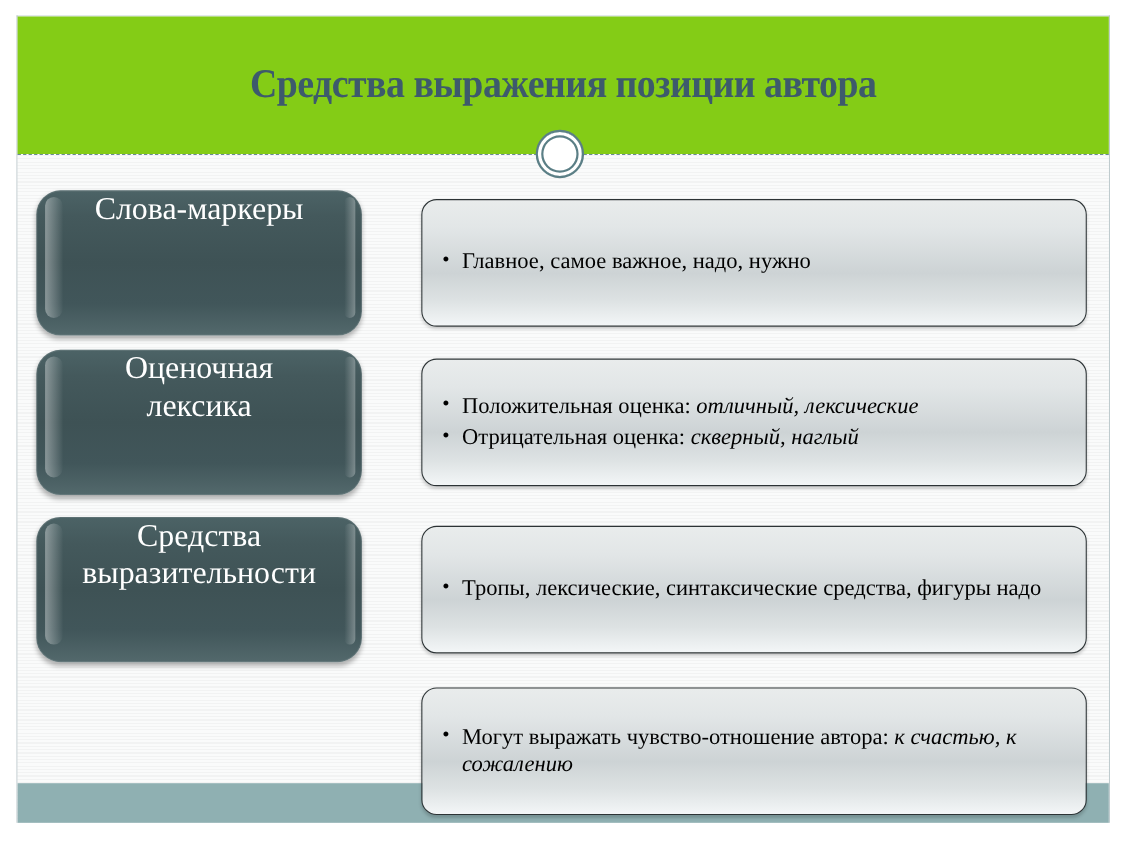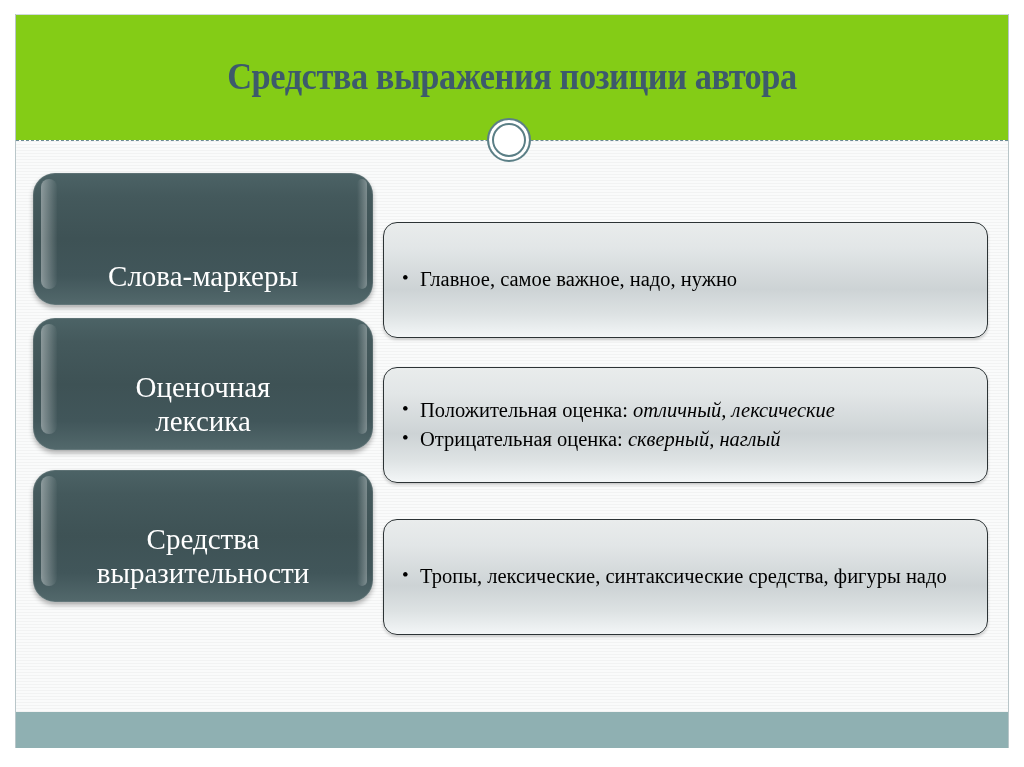--- a/index.html
+++ b/index.html
@@ -112,38 +112,38 @@
   .row-0 { top: 173px; }
   .row-1 { top: 318px; }
   .row-2 { top: 470px; }
   .row-3 { top: 617px; }
 
   
   .label-box {
     position: absolute;
     left: 33px;
     top: 0;
-    width: 340px;
+    width: 296px;
     height: 132px;
     border-radius: 22px;
     background:
       linear-gradient(to bottom,
         #4c6366 0%,
         #44595c 18%,
         #3e5255 50%,
         #41565a 78%,
         #53696c 100%);
     box-shadow:
       0 3px 5px rgba(0,0,0,0.30),
       inset 0 0 0 1px rgba(255,255,255,0.10);
     display: flex;
-    align-items: flex-end;
+    align-items: flex-start;
     justify-content: center;
     box-sizing: border-box;
-    padding: 12px 18px;
+    padding: 0 18px;
   }
   .label-box::before {
     content: "";
     position: absolute;
     left: 8px; top: 6px;
     width: 16px; height: calc(100% - 22px);
     border-radius: 12px;
     background: linear-gradient(to right, rgba(255,255,255,0.38), rgba(255,255,255,0.02));
     pointer-events: none;
   }
@@ -182,21 +182,20 @@
         #e9ecec 0%,
         #e2e6e7 22%,
         #cdd3d5 58%,
         #dde2e3 80%,
         #f3f6f7 100%);
     box-shadow: 0 2px 3px rgba(0,0,0,0.18);
     display: flex;
     flex-direction: column;
     justify-content: center;
     padding: 6px 14px 6px 16px;
-    margin-top: 41px;
   }
   .bullet-list {
     margin: 0;
     padding: 0;
     list-style: none;
   }
   .bullet-item {
     position: relative;
     padding-left: 20px;
     margin: 0 0 3px 0;
@@ -267,15 +266,20 @@
 выразительности</div>
     </div>
     <div class="content-box">
       <ul class="bullet-list">
         <li class="bullet-item">Тропы, лексические, синтаксические средства, фигуры надо</li>
       </ul>
     </div>
   </div>
 
   <div class="row row-3">
+    <div class="content-box">
+      <ul class="bullet-list">
+        <li class="bullet-item">Могут выражать чувство-отношение автора: <em>к счастью, к сожалению</em></li>
+      </ul>
+    </div>
   </div>
 
 </div>
 
 </body></html>

